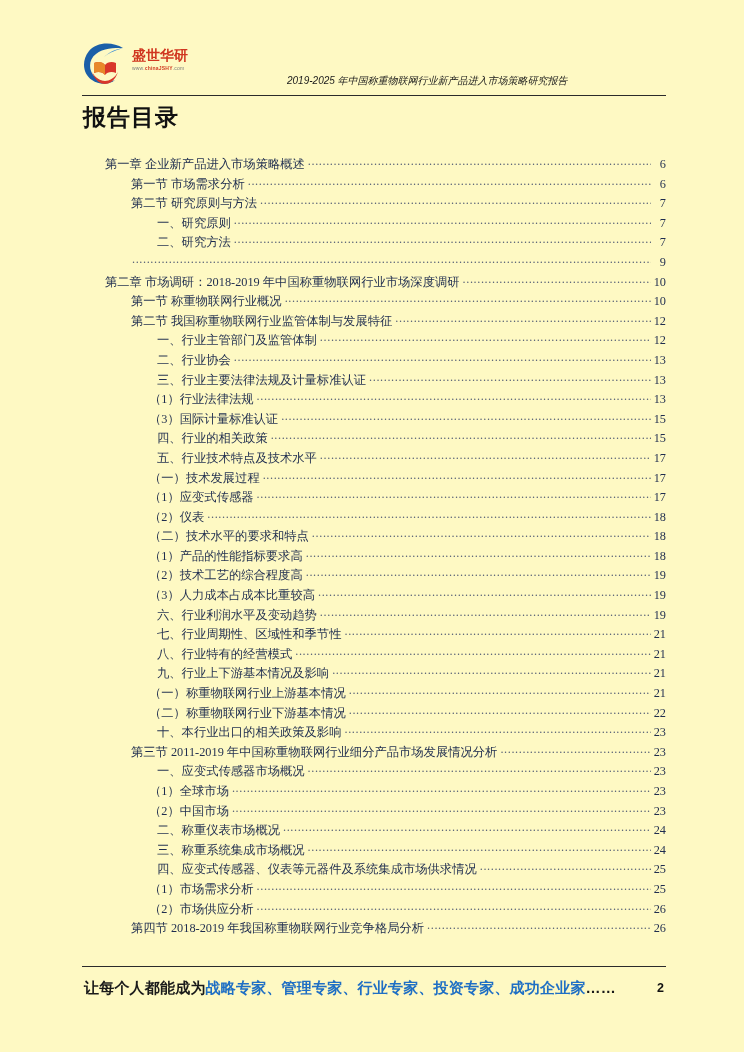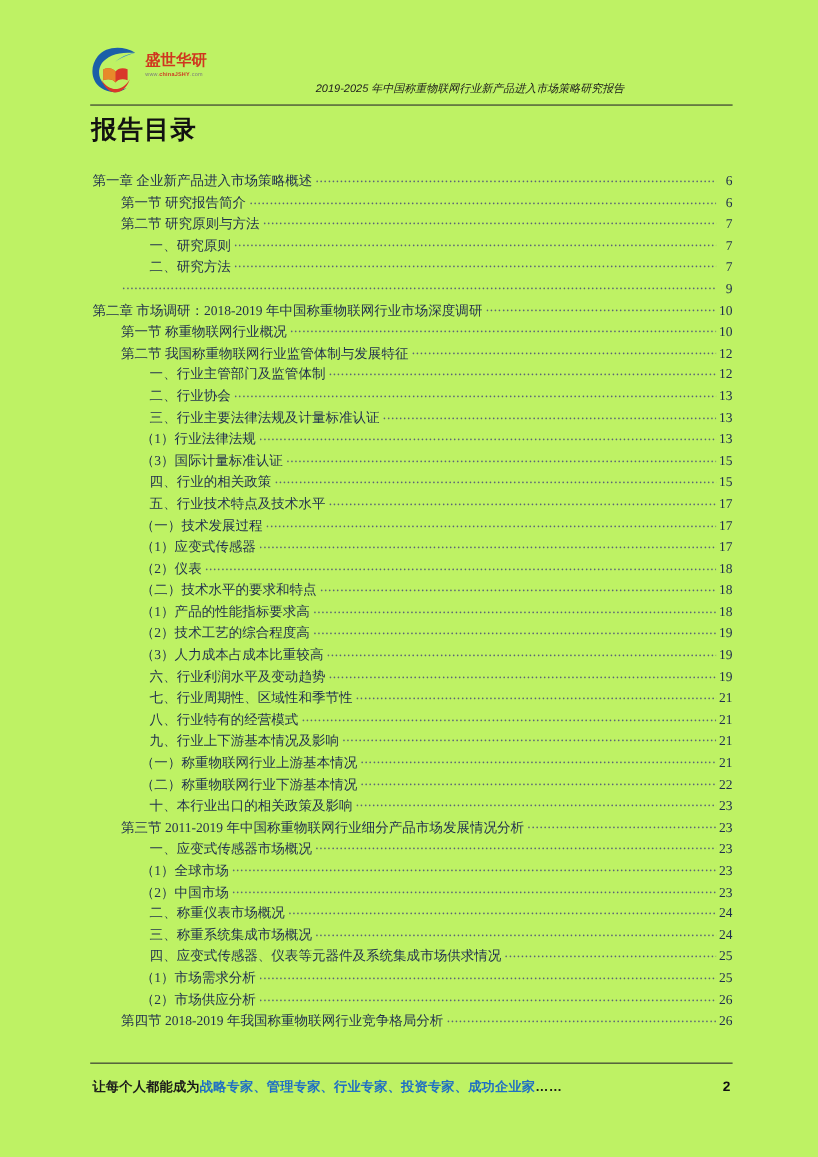--- a/index.html
+++ b/index.html
@@ -13,21 +13,21 @@
     position: relative;
     font-family: "Liberation Serif", "DejaVu Serif", serif;
     overflow: hidden;
   }
 
   .page {
     position: absolute;
     left: 0; top: 0;
     width: 744px;
     height: 1052px;
-    background: #bef264;
+    background: #fef9c3;
     box-sizing: border-box;
   }
 
   
   .header {
     position: absolute;
     left: 82px;
     top: 38px;
     width: 584px;
     height: 52px;
@@ -113,20 +113,21 @@
   }
   .toc-row {
     display: flex;
     align-items: baseline;
     height: 19.6px;
     font-family: "Liberation Serif", "DejaVu Serif", serif;
     font-size: 12.3px;
     color: #1f2d4f;
     white-space: nowrap;
     overflow: hidden;
+    margin-left: 21px;
   }
   .toc-label {
     flex: 0 0 auto;
     padding-right: 2px;
   }
   .toc-dots {
     flex: 1 1 auto;
     overflow: hidden;
     height: 12px;
     position: relative;
@@ -170,21 +171,21 @@
     top: 978px;
     width: 582px;
     height: 20px;
     display: flex;
     align-items: center;
     justify-content: space-between;
   }
   .footer-text {
     font-family: Liberation Sans, sans-serif;
     font-weight: bold;
-    font-size: 12px;
+    font-size: 15px;
     color: #1a1a1a;
     white-space: nowrap;
     letter-spacing: 0.2px;
   }
   .footer-text .hl { color: #1f6fc4; }
   .footer-page {
     font-family: "Liberation Sans", "DejaVu Sans", sans-serif;
     font-weight: bold;
     font-size: 12.5px;
     color: #111;
@@ -220,21 +221,21 @@
 
   <div class="page-title">报告目录</div>
 
   <div class="toc" id="toc-container">
       <div class="toc-row lvl-0">
         <span class="toc-label">第一章  企业新产品进入市场策略概述</span>
         <span class="toc-dots"></span>
         <span class="toc-page">6</span>
       </div>
       <div class="toc-row lvl-1">
-        <span class="toc-label">第一节  研究报告简介</span>
+        <span class="toc-label">第一节  市场需求分析</span>
         <span class="toc-dots"></span>
         <span class="toc-page">6</span>
       </div>
       <div class="toc-row lvl-1">
         <span class="toc-label">第二节  研究原则与方法</span>
         <span class="toc-dots"></span>
         <span class="toc-page">7</span>
       </div>
       <div class="toc-row lvl-2">
         <span class="toc-label">一、研究原则</span>

